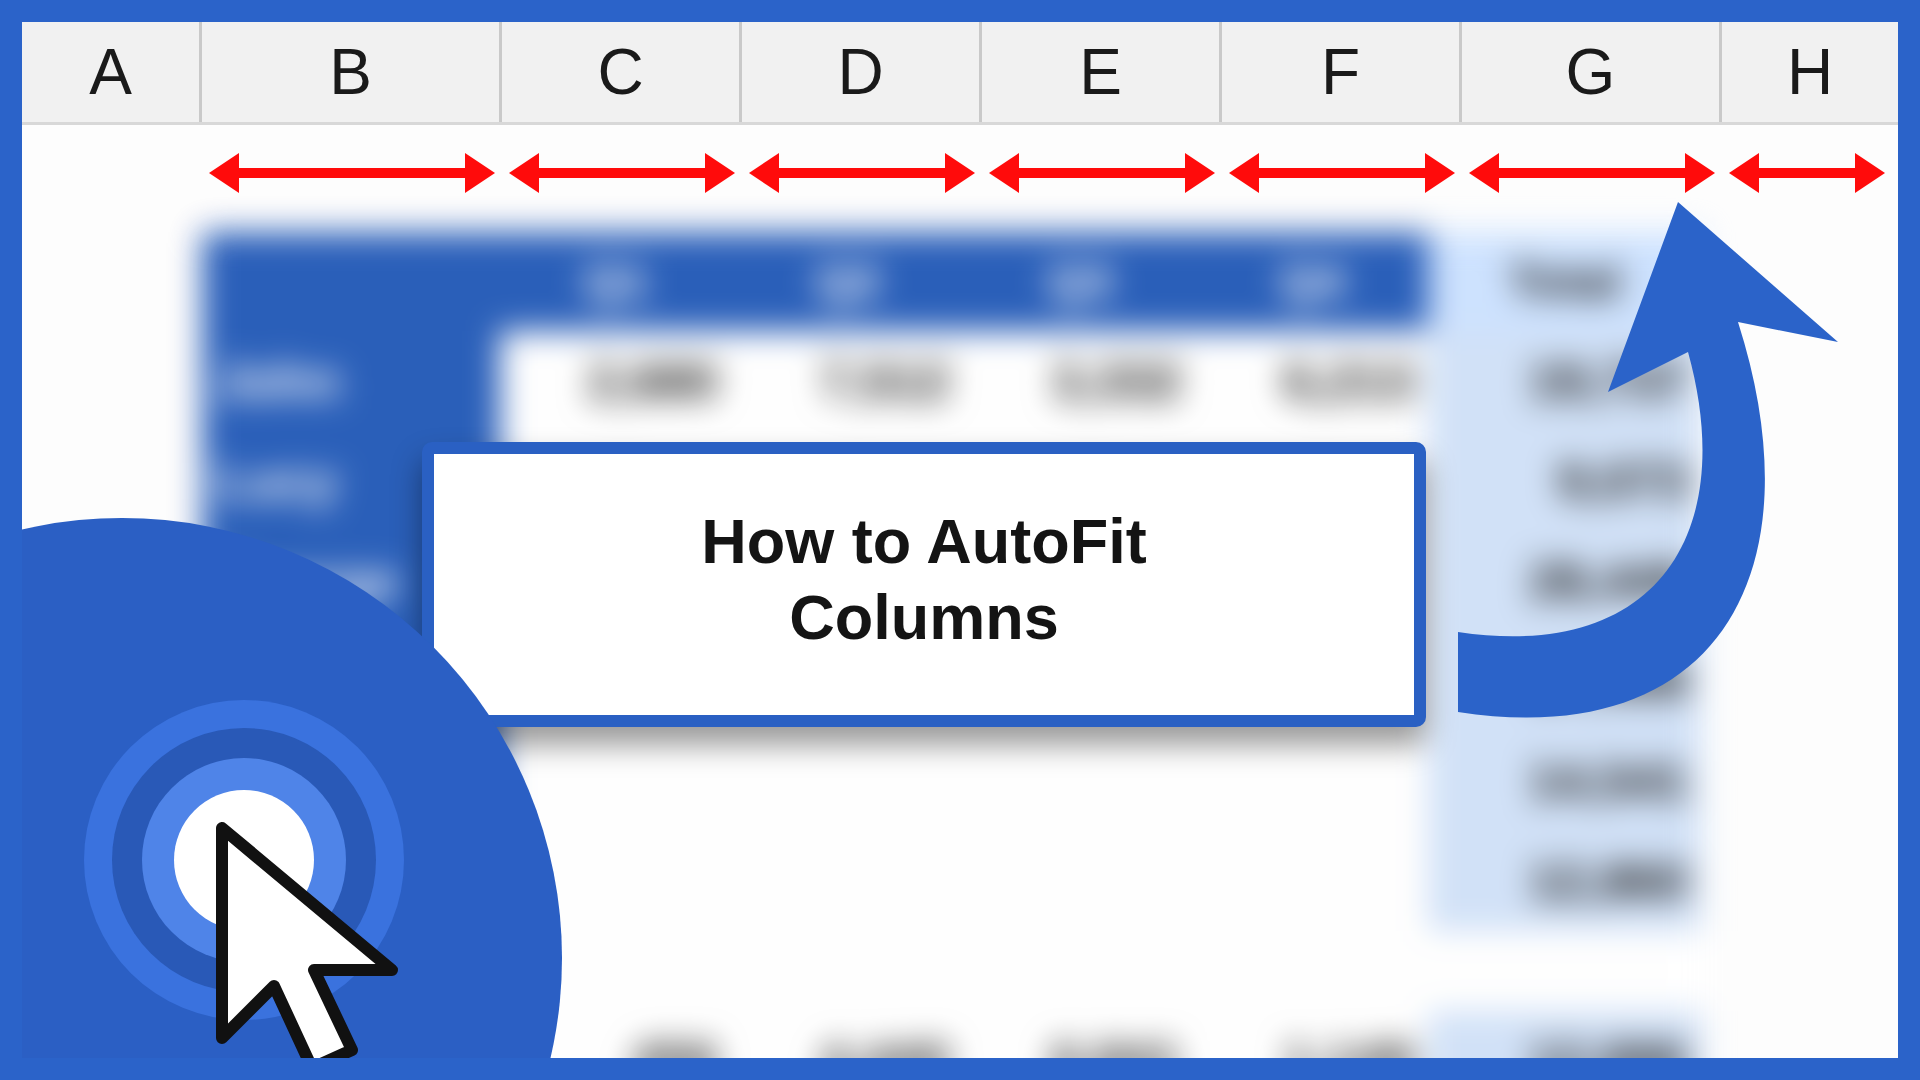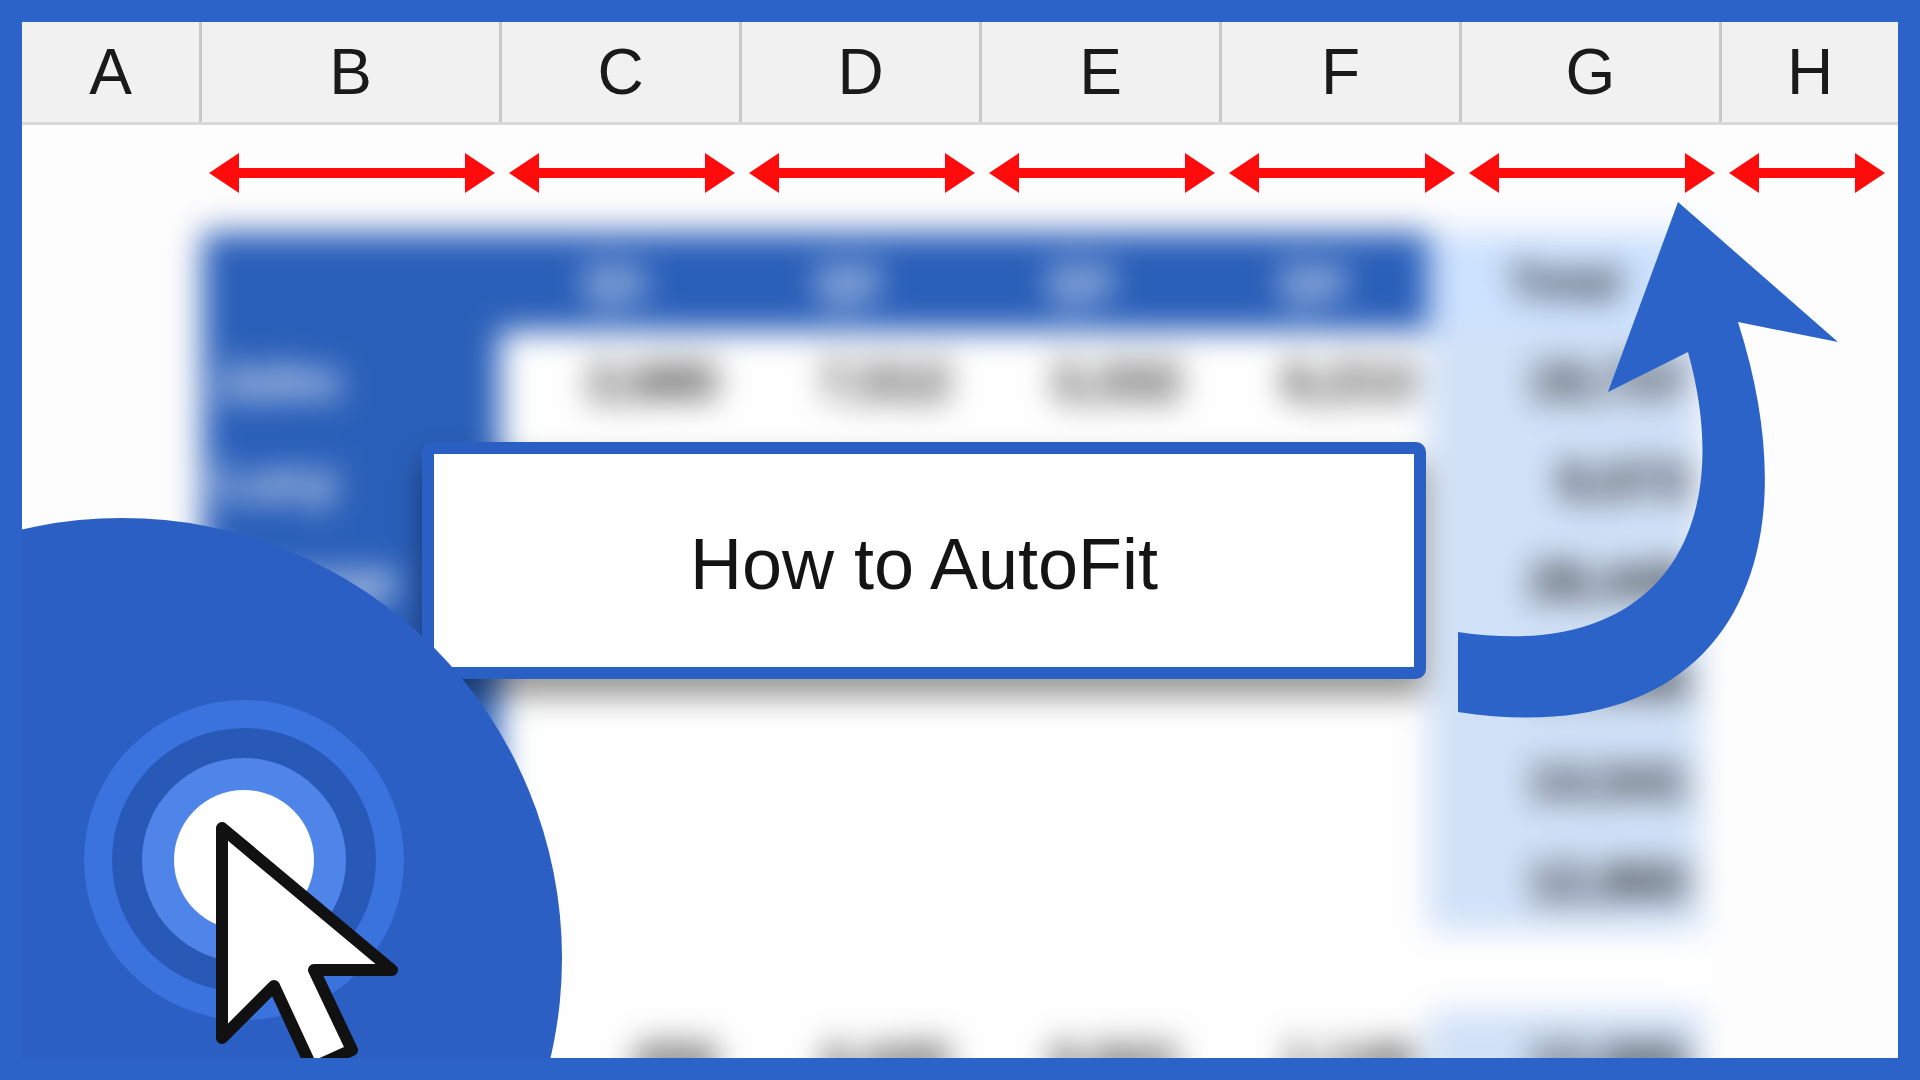--- a/index.html
+++ b/index.html
@@ -139,25 +139,24 @@
     top: 420px;
     width: 900px;
     background: #fff;
     border: 12px solid #2a60c3;
     border-radius: 10px;
     box-shadow: 0 18px 30px rgba(0,0,0,0.4);
     padding: 50px 40px 60px;
     text-align: center;
   }
   .title-card div {
-    font-size: 72px;
-    font-weight: 400;
+    font-size: 63px;
+    font-weight: 700;
     color: #141414;
     line-height: 1.2;
-    margin-top: 17px;
   }
 
   
   .corner {
     position: absolute;
     left: -340px;
     bottom: -340px;
     width: 880px;
     height: 880px;
     background: #2b5fc4;
@@ -298,20 +297,21 @@
              L 540 150
              L 380 10
              L 310 200
              L 390 160
              C 440 340, 360 470, 160 440
              Z" fill="#2b63c9"></path>
   </svg>
 
   <div class="title-card">
     <div>How to AutoFit</div>
+    <div>Columns</div>
   </div>
 
   <div class="corner">
     <div class="ring r1"></div>
     <div class="ring r2"></div>
     <div class="ring r3"></div>
     <div class="ring r4"></div>
     <svg class="cursor" viewBox="0 0 220 260">
       <path d="M 20 10 L 20 220 L 72 168 L 110 250 L 150 232 L 112 152 L 190 152 Z" fill="#ffffff" stroke="#111" stroke-width="12" stroke-linejoin="round"></path>
     </svg>

